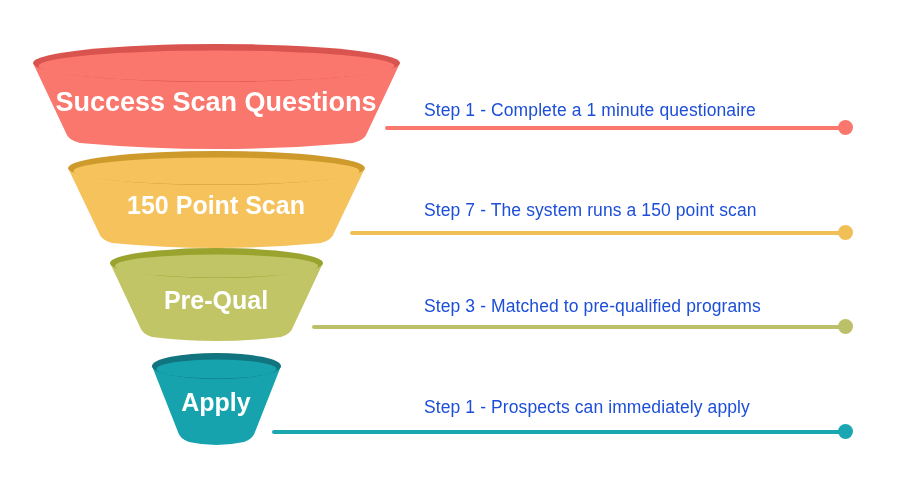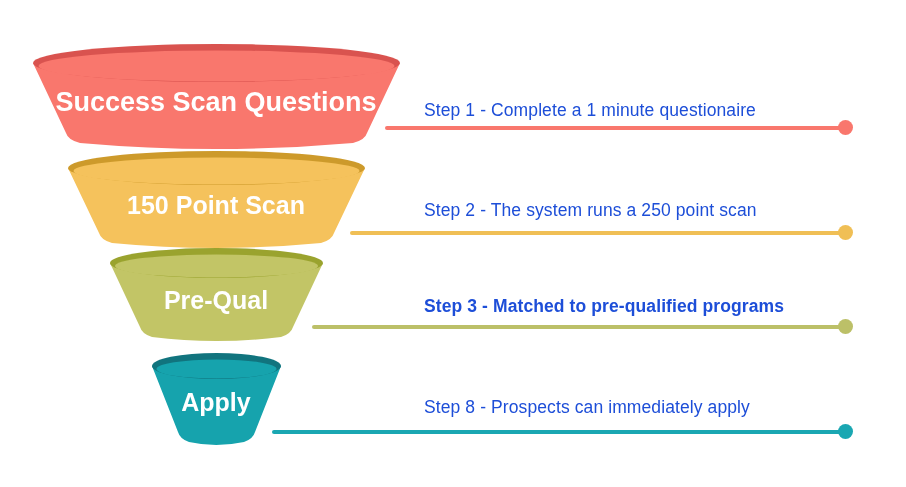--- a/index.html
+++ b/index.html
@@ -85,23 +85,23 @@
     <ellipse cx="216.5" cy="366" rx="64.5" ry="13" fill="#11747e"></ellipse>
     <ellipse cx="216.5" cy="369" rx="60" ry="9.5" fill="#16a3ad"></ellipse>
     <text class="funnel-stage-label" x="216" y="404" font-size="25">Apply</text>
   </g>
 </svg>
 
 <div class="step-text" style="left:424px; top:100px;">Step 1 - Complete a 1 minute questionaire</div>
 <div class="connector" style="left:385px; top:126px; width:460px; background:#f9776d;"></div>
 <div class="connector-dot" style="left:838px; top:120px; background:#f9776d;"></div>
 
-<div class="step-text" style="left:424px; top:200px;">Step 2 - The system runs a 250 point scan</div>
+<div class="step-text" style="left:424px; top:200px;">Step 7 - The system runs a 150 point scan</div>
 <div class="connector" style="left:350px; top:231px; width:495px; background:#f0bf55;"></div>
 <div class="connector-dot" style="left:838px; top:225px; background:#f0bf55;"></div>
 
-<div class="step-text" style="left:424px; top:296px;font-weight:bold;">Step 3 - Matched to pre-qualified programs</div>
+<div class="step-text" style="left:424px; top:296px;">Step 3 - Matched to pre-qualified programs</div>
 <div class="connector" style="left:312px; top:325px; width:533px; background:#bcc068;"></div>
 <div class="connector-dot" style="left:838px; top:319px; background:#bcc068;"></div>
 
-<div class="step-text" style="left:424px; top:397px;">Step 8 - Prospects can immediately apply</div>
+<div class="step-text" style="left:424px; top:397px;">Step 1 - Prospects can immediately apply</div>
 <div class="connector" style="left:272px; top:430px; width:573px; background:#1aa7b2;"></div>
 <div class="connector-dot" style="left:838px; top:424px; background:#1aa7b2;"></div>
 
 </body></html>

